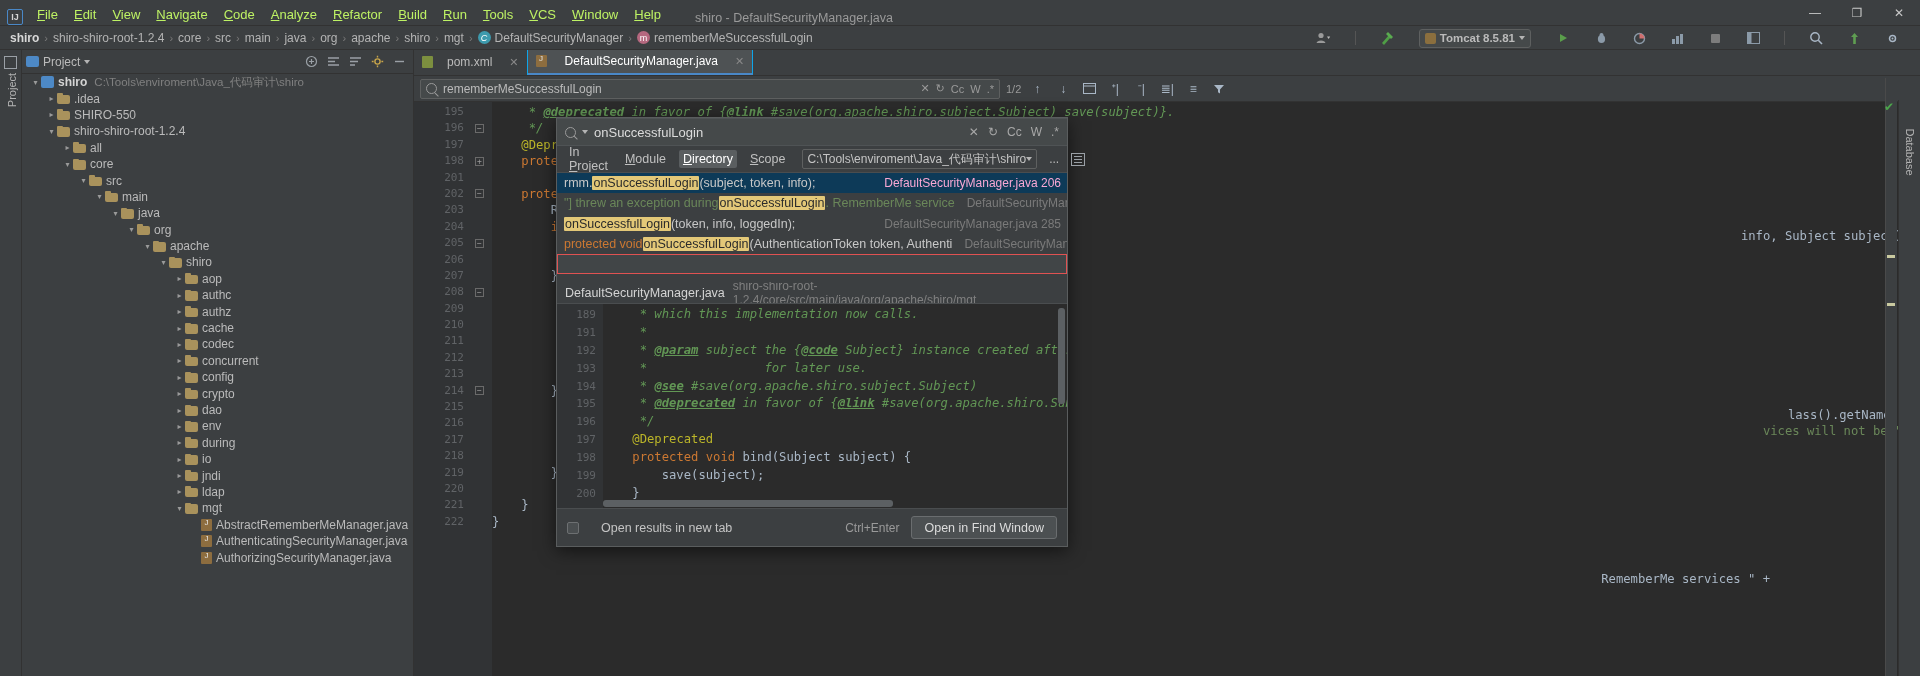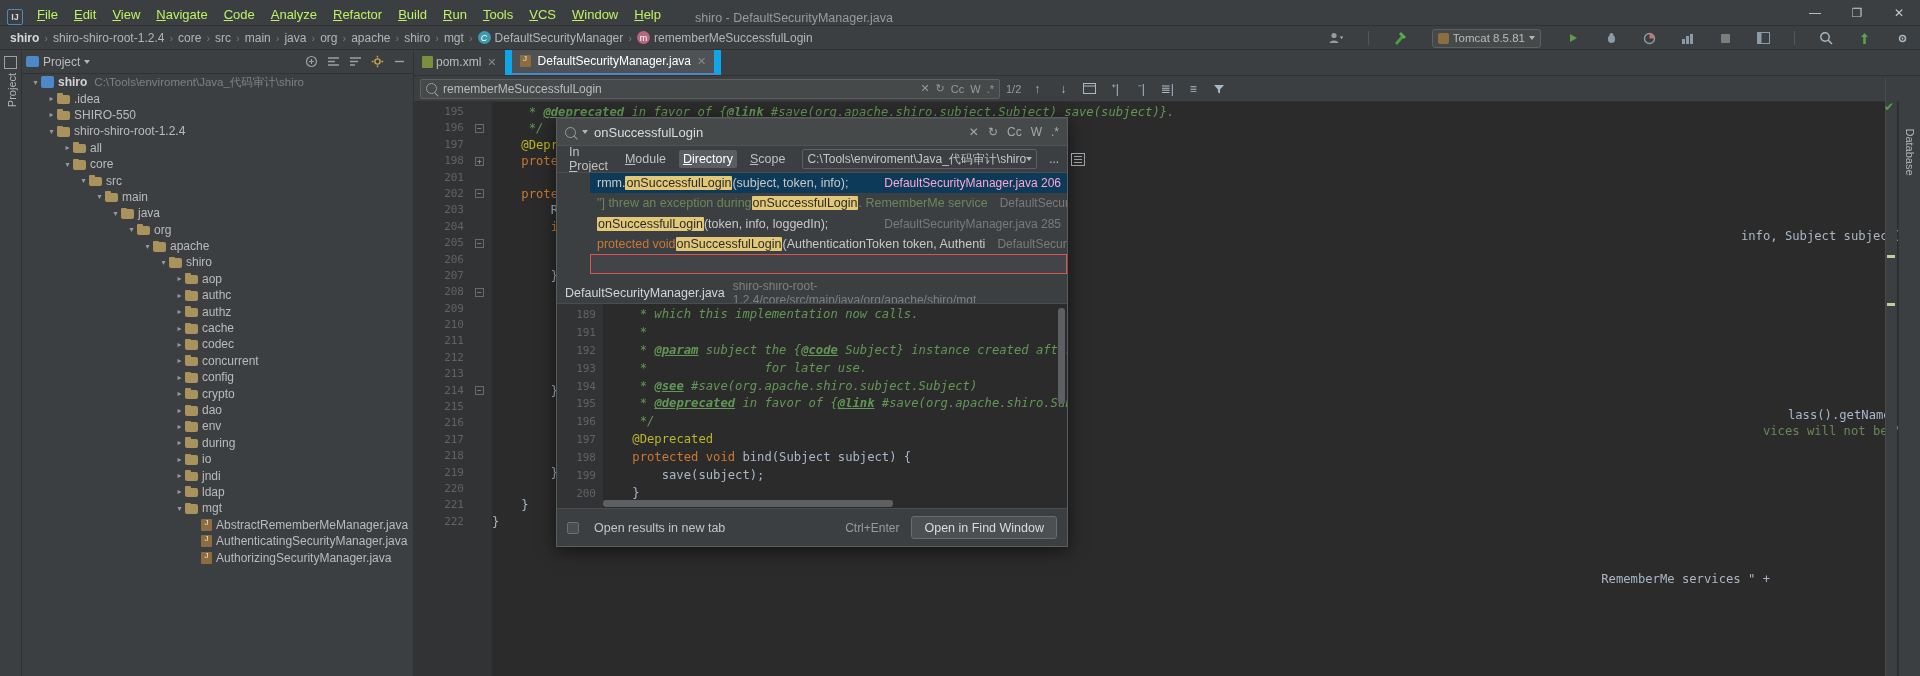--- a/index.html
+++ b/index.html
@@ -67,21 +67,21 @@
     margin-right: 4px; font-style: italic;
   }
   .mth-icon {
     width: 13px; height: 13px; border-radius: 50%;
     background: #b5687f; color: #fff; font-size: 9px;
     display: inline-flex; align-items: center; justify-content: center;
     margin-right: 4px;
   }
   #navbar-right {
     position: absolute; right: 0; top: 0; height: 24px;
-    display: flex; align-items: center; padding-right: 8px; gap: 18px;
+    display: flex; align-items: center; padding-right: 18px; gap: 18px; font-weight: bold;
   }
   .tbicon {
     width: 20px; height: 20px; display: flex;
     align-items: center; justify-content: center;
     color: #a9b7c6; font-size: 12px;
   }
   #tomcat-combo {
     display: flex; align-items: center; gap: 4px;
     background: #45494a; border: 1px solid #5e6060;
     border-radius: 3px; height: 19px; padding: 0 5px;
@@ -188,23 +188,23 @@
   
   #editor-area {
     flex: 1; display: flex; flex-direction: column;
     background: #2b2b2b; position: relative; overflow: hidden;
   }
   #tabbar {
     height: 26px; background: #3c3f41; display: flex;
     align-items: flex-end; border-bottom: 1px solid #323232;
   }
   .etab {
-    height: 26px; display: flex; align-items: center; gap: 3px;
+    height: 26px; display: flex; align-items: center; gap: 14px;
     padding: 0 8px; font-size: 12px; color: #bbbbbb;
-    border-right: 7px solid #0ea5e9;
+    border-right: 1px solid #0ea5e9;
     justify-content: flex-end;
   }
   .etab.active {
     background: #4e5254; color: #ffffff;
     border-bottom: 2px solid #4a88c7;
   }
   .xmlfile {
     width: 11px; height: 12px; background: #7c8f3f; border-radius: 1px;
   }
   .tabx { color: #888; font-size: 11px; margin-left: 3px; }
@@ -335,21 +335,20 @@
   #dir-fld .v { flex: 1; white-space: nowrap; overflow: hidden; }
   .sq-btn {
     width: 22px; height: 20px; display: flex; align-items: center;
     justify-content: center; color: #bbbbbb; font-size: 12px;
     margin-left: 3px;
   }
 
   #fd-results {
     flex: 1; background: #3c3f41; overflow: hidden; position: relative;
     border-top: 1px solid #4a4d4f;
-    padding-left: 33px;
   }
   .res-row {
     height: 20.3px; display: flex; align-items: center;
     padding: 0 6px 0 7px; white-space: nowrap; overflow: hidden;
     font-size: 12.5px; position: relative;
   }
   .res-row.sel { background: #0d3a58; }
   .res-row.active-red { border: 1.5px solid #e05252; background: #414547; }
   .hl {
     background: #e3c878; color: #2b2b2b; border-radius: 1px;
@@ -393,21 +392,21 @@
   #pv-hscroll {
     position: absolute; left: 46px; bottom: 1px; height: 7px; width: 290px;
     background: #5c6063; border-radius: 3px;
   }
 
   #fd-footer {
     height: 38px; display: flex; align-items: center;
     padding: 0 10px; gap: 8px; background: #3c3f41;
     border-top: 1px solid #4a4d4f;
   }
-  #fd-footer .oc { display: flex; align-items: center; gap: 15px; font-size: 12.5px; color: #c4c4c4; }
+  #fd-footer .oc { display: flex; align-items: center; gap: 22px; font-size: 12.5px; color: #c4c4c4; }
   #fd-footer .right { margin-left: auto; display: flex; align-items: center; gap: 12px; }
   .shortcut { font-size: 12px; color: #9a9a9a; }
   #openfind-btn {
     background: #4c5052; border: 1px solid #6a6d6f; border-radius: 3px;
     height: 23px; padding: 8px 12px; display: flex; align-items: center;
     font-size: 12.5px; color: #dcdcdc;
   }
 
   
   #db-strip {

